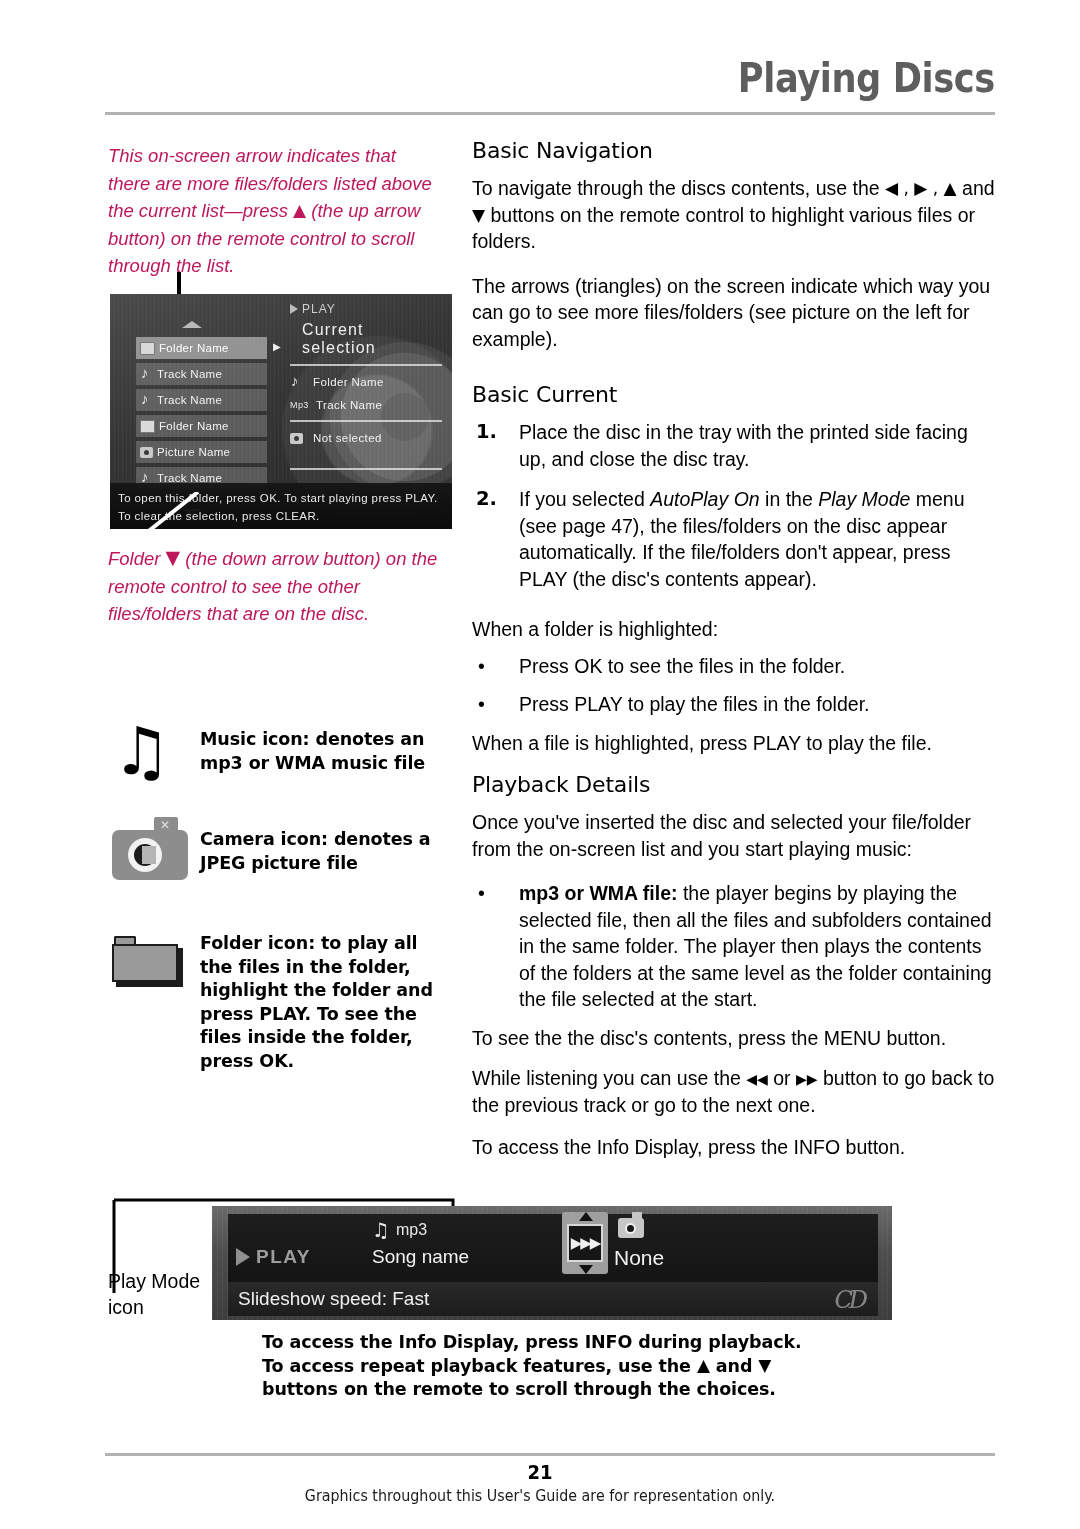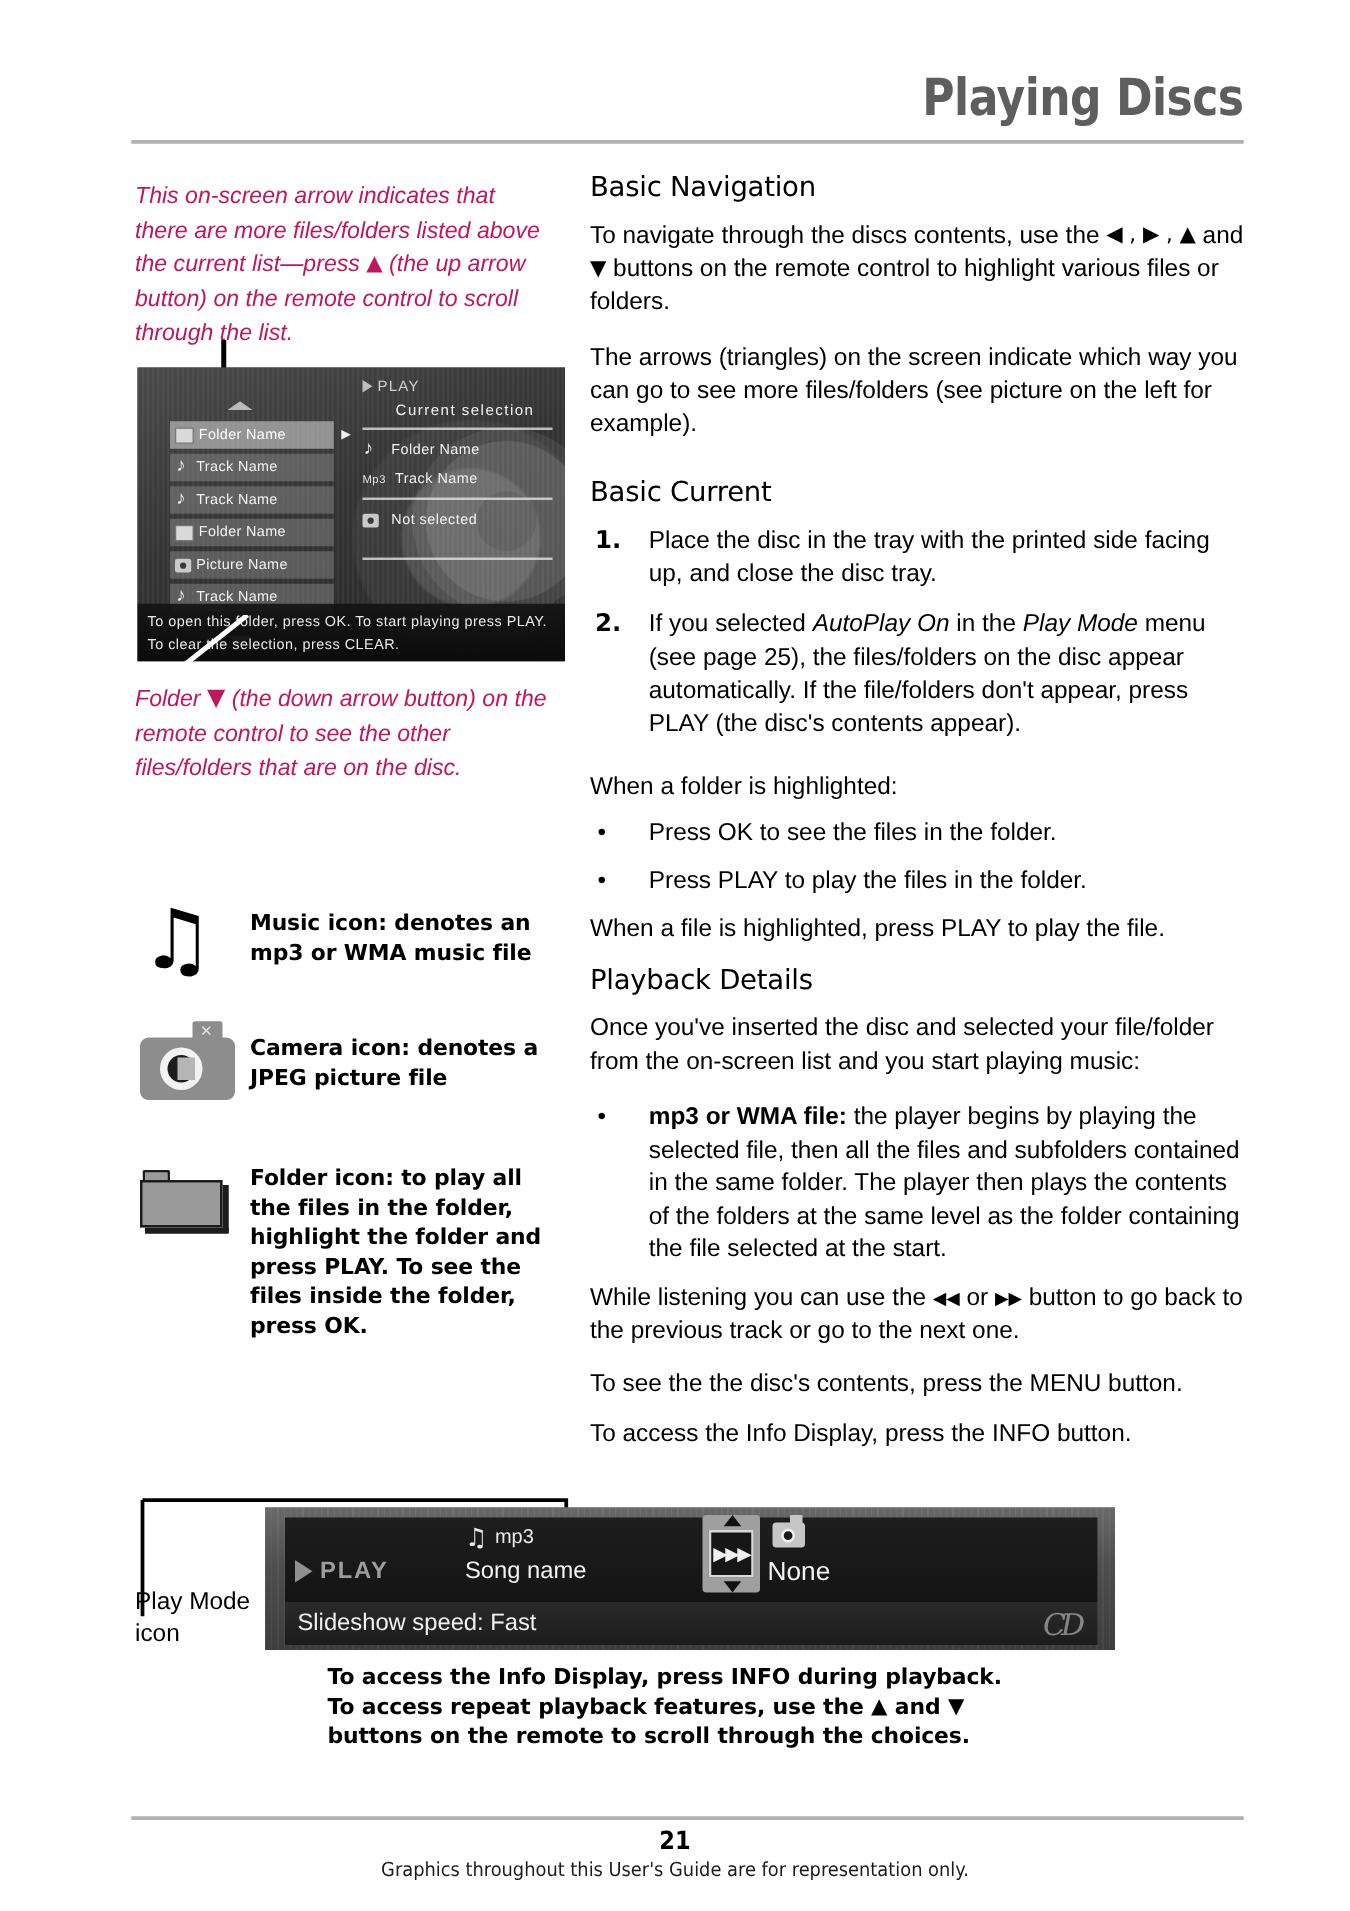--- a/index.html
+++ b/index.html
@@ -227,25 +227,24 @@
     align-items: center;
   }
   .tri-right {
     width: 0; height: 0;
     border-top: 5px solid transparent;
     border-bottom: 5px solid transparent;
     border-left: 8px solid #bdbdbd;
     margin-right: 4px;
   }
   .osd-cur {
-    font-size: 12px;
+    font-size: 16px;
     color: #f0f0f0;
     letter-spacing: 1.2px;
     margin: 5px 0 0 12px;
-    text-align: center;
   }
   .osd-sep {
     height: 2px;
     background: rgba(235,235,235,0.75);
     margin: 7px 0 8px 0;
   }
   .osd-item {
     display: flex;
     align-items: center;
     font-size: 11.5px;
@@ -825,21 +824,21 @@
 
     <div class="sect-head">Basic Current</div>
 
     <ol class="steps body-text">
       <li>
         <span class="num">1.</span>
         <span>Place the disc in the tray with the printed side facing up, and close the disc tray.</span>
       </li>
       <li>
         <span class="num">2.</span>
-        <span>If you selected </span><span class="ital">AutoPlay On</span><span> in the </span><span class="ital">Play Mode</span><span> menu (see page 25), the files/folders on the disc appear automatically. If the file/folders don't appear, press PLAY (the disc's contents appear).</span>
+        <span>If you selected </span><span class="ital">AutoPlay On</span><span> in the </span><span class="ital">Play Mode</span><span> menu (see page 47), the files/folders on the disc appear automatically. If the file/folders don't appear, press PLAY (the disc's contents appear).</span>
       </li>
     </ol>
 
     <p class="body-text tight">When a folder is highlighted:</p>
 
     <ul class="bul body-text">
       <li>
         <span class="dot">•</span>
         <span>Press OK to see the files in the folder.</span>
       </li>
@@ -855,25 +854,25 @@
 
     <p class="body-text para">Once you've inserted the disc and selected your file/folder from the on-screen list and you start playing music:</p>
 
     <ul class="bul body-text">
       <li>
         <span class="dot">•</span>
         <span class="bold-cap">mp3 or WMA file:</span><span> the player begins by playing the selected file, then all the files and subfolders contained in the same folder. The player then plays the contents of the folders at the same level as the folder containing the file selected at the start.</span>
       </li>
     </ul>
 
+    <p class="body-text" style="margin:0 0 14px 0">To see the the disc's contents, press the MENU button.</p>
+
     <p class="body-text" style="margin:12px 0 16px 0">
       <span>While listening you can use the </span><span class="arrow" style="font-size:14px">◀◀</span><span> or </span><span class="arrow" style="font-size:14px">▶▶</span><span> button to go back to the previous track or go to the next one.</span>
     </p>
-
-    <p class="body-text" style="margin:0 0 14px 0">To see the the disc's contents, press the MENU button.</p>
     <p class="body-text" style="margin:0">To access the Info Display, press the INFO button.</p>
 
   </div>
 
   <div class="bottom-block">
 
     <svg class="callout-line">
       <polyline points="6,12 6,105" fill="none" stroke="#000" stroke-width="3"></polyline>
       <polyline points="6,12 345,12 345,34" fill="none" stroke="#000" stroke-width="3"></polyline>
       <polygon points="337,32 353,32 345,48" fill="#000"></polygon>

